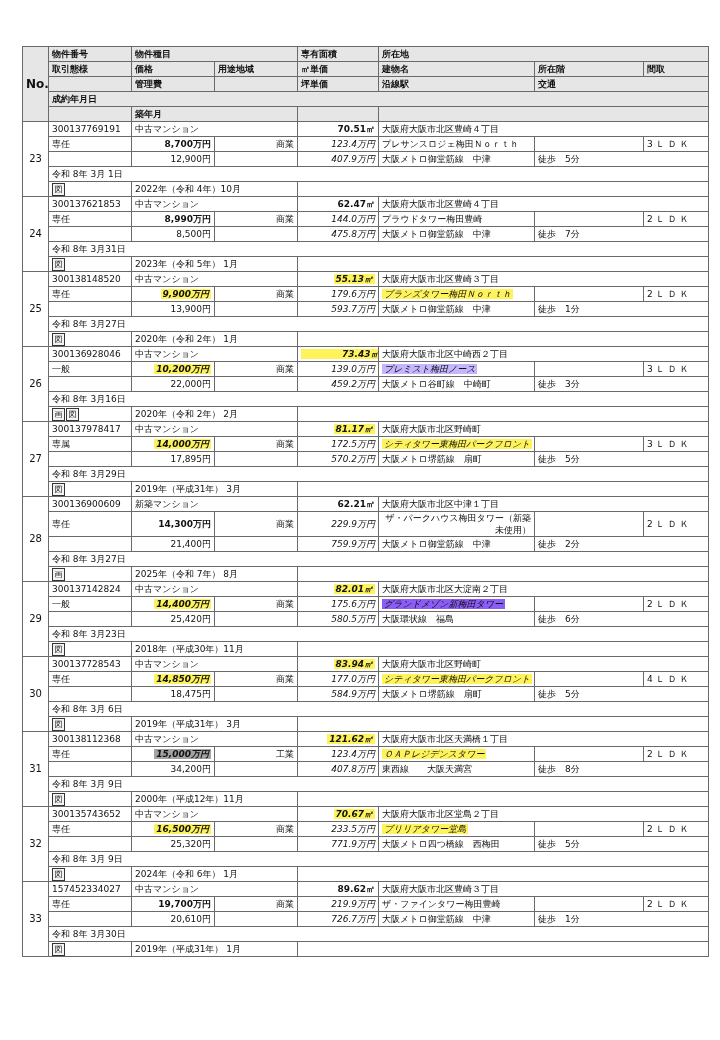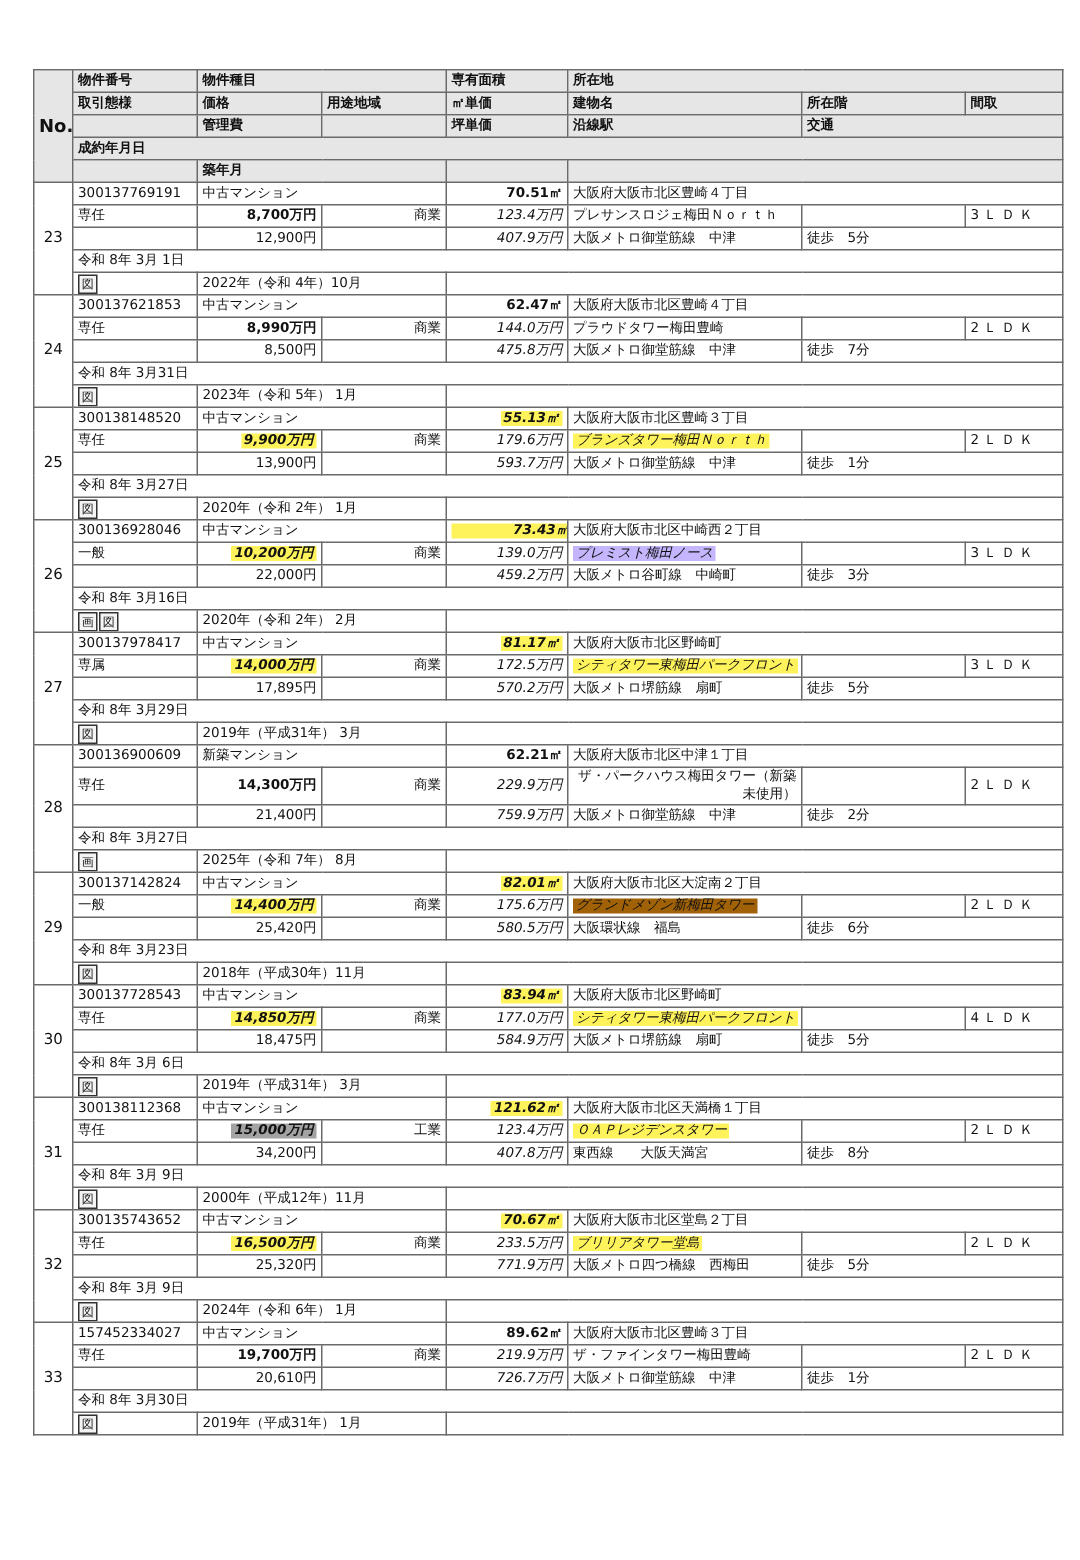--- a/index.html
+++ b/index.html
@@ -273,21 +273,21 @@
     <td>300137142824</td>
     <td colspan="2">中古マンション</td>
     <td class="r b"><span class="hl" style="background: rgb(255, 243, 92);">82.01㎡</span></td>
     <td colspan="3">大阪府大阪市北区大淀南２丁目</td>
   </tr>
   <tr>
     <td>一般</td>
     <td class="r b"><span class="hl" style="background: rgb(255, 243, 92);">14,400万円</span></td>
     <td class="r">商業</td>
     <td class="r i">175.6万円</td>
-    <td><span class="hl" style="background: #a16207;">グランドメゾン新梅田タワー</span></td>
+    <td><span class="hl" style="background: #8b5cf6;">グランドメゾン新梅田タワー</span></td>
     <td></td>
     <td class="wide">2ＬＤＫ</td>
   </tr>
   <tr>
     <td></td>
     <td class="r">25,420円</td>
     <td></td>
     <td class="r i">580.5万円</td>
     <td>大阪環状線　福島</td>
     <td colspan="2">徒歩　6分</td>

